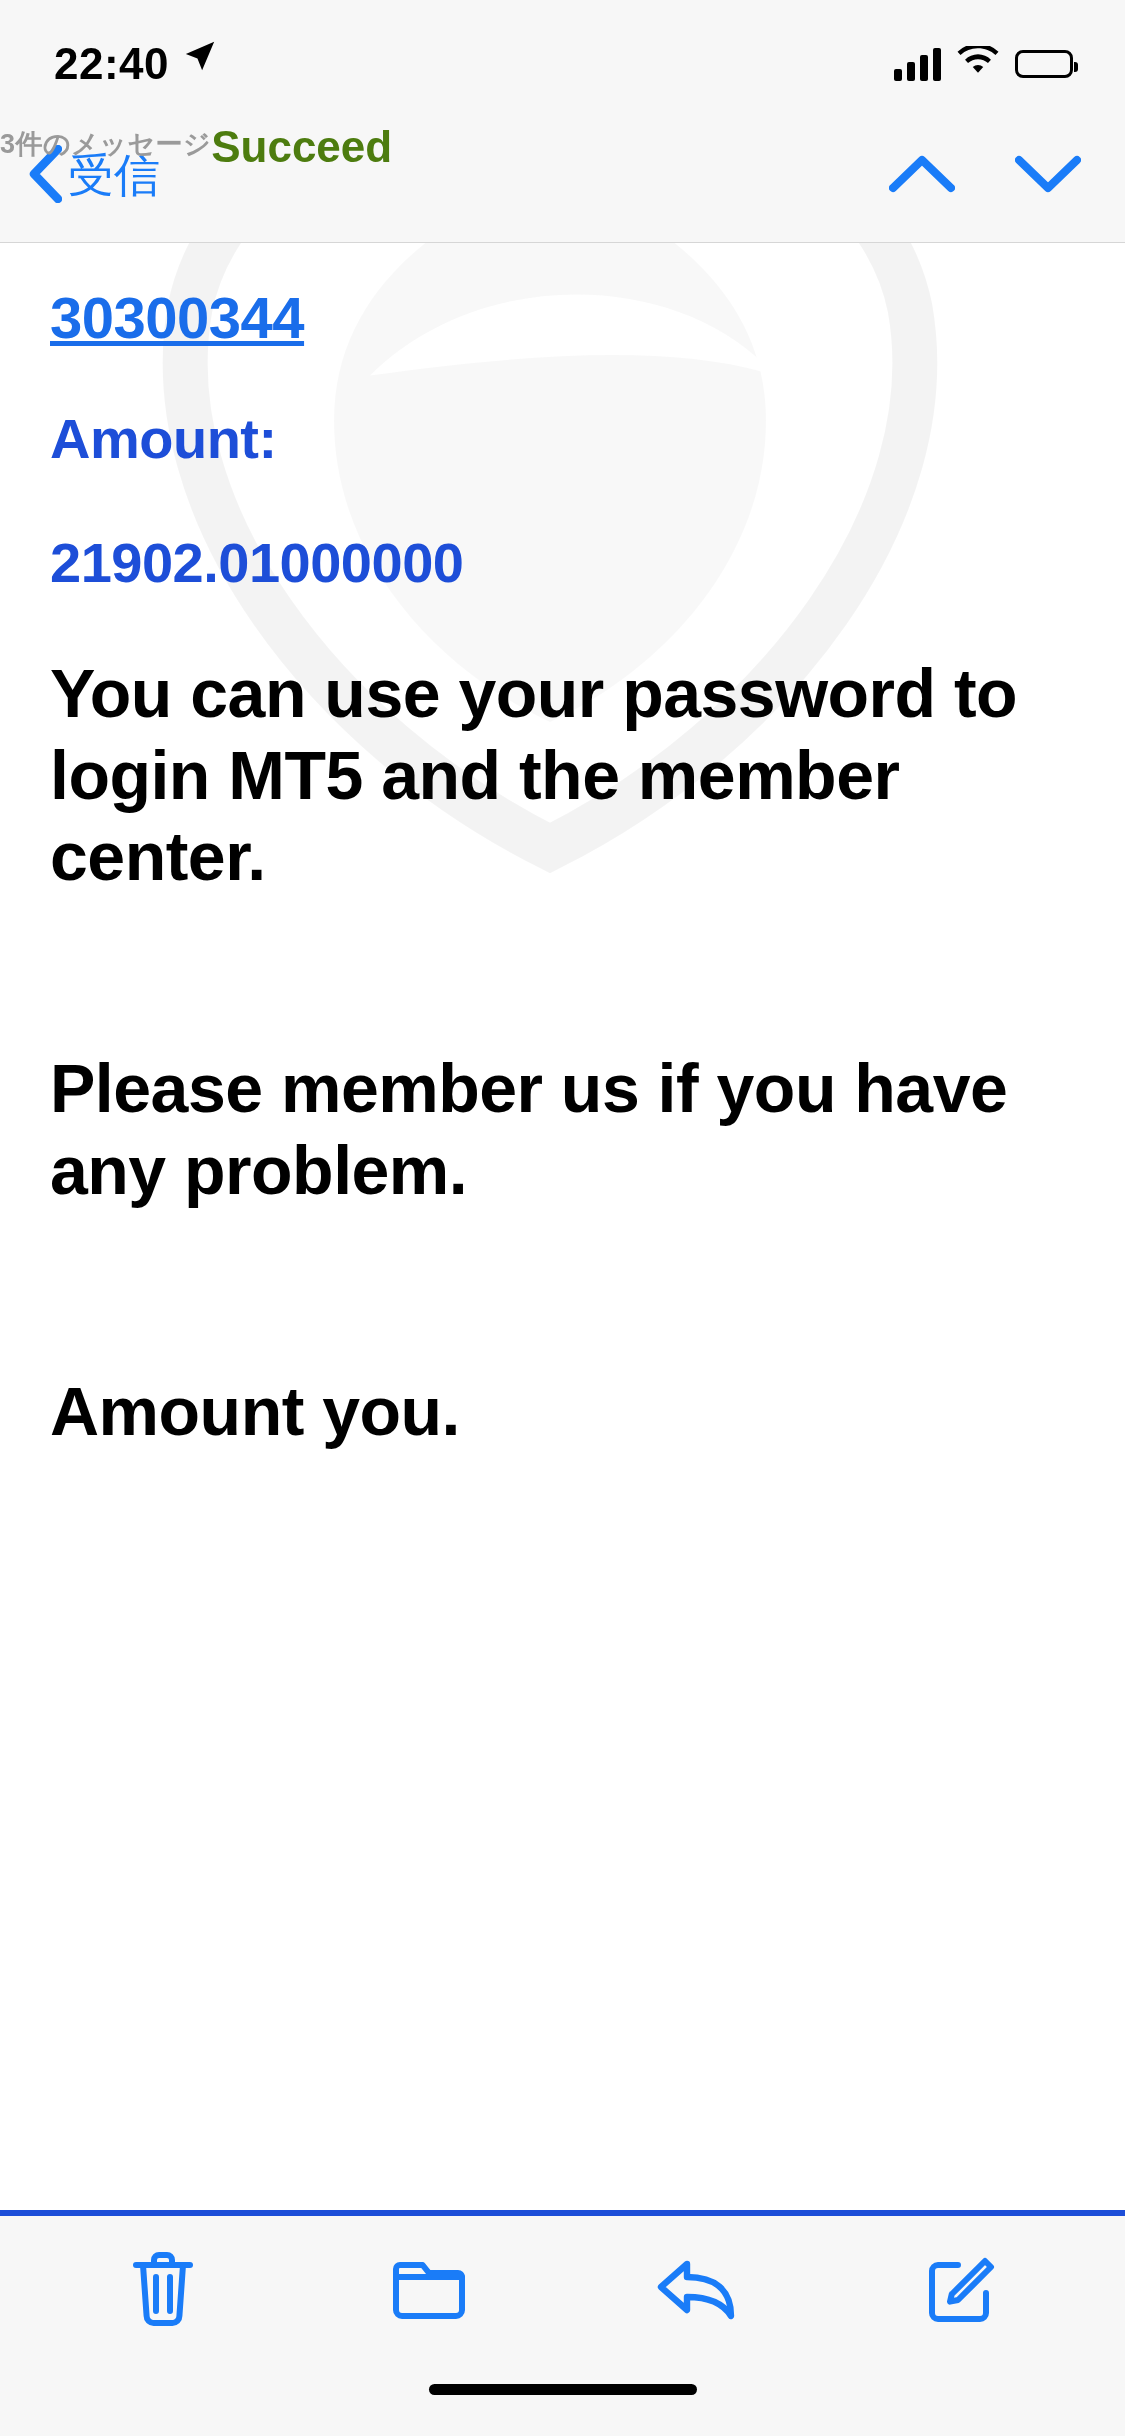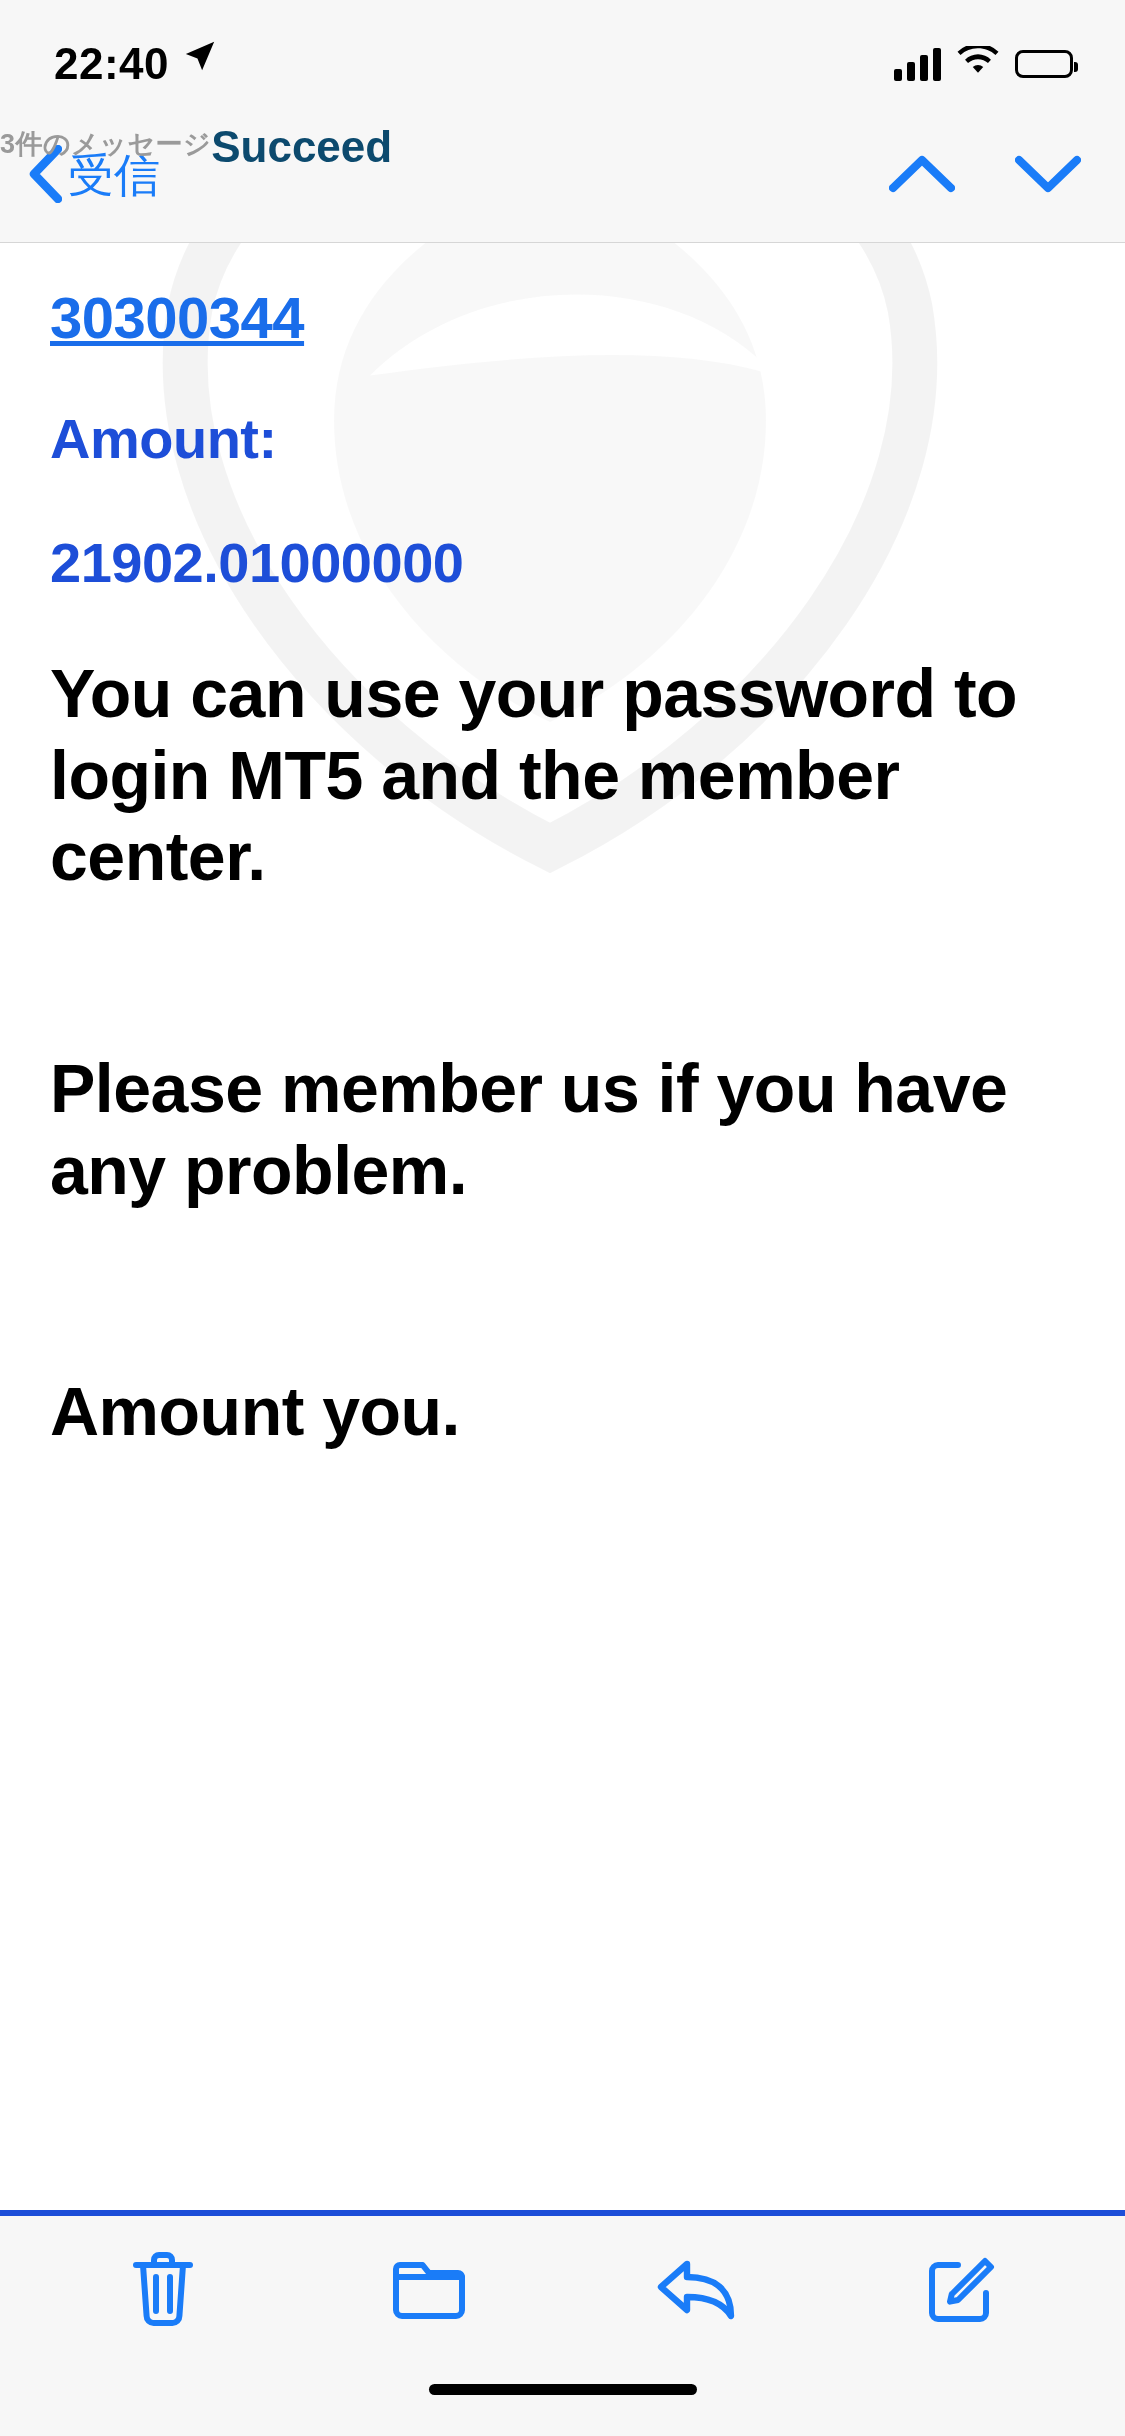--- a/index.html
+++ b/index.html
@@ -125,21 +125,21 @@
   .nav-subtitle {
     font-size: 27px;
     color: #9a9a9a;
     font-weight: bold;
     letter-spacing: 0.5px;
     line-height: 1.1;
   }
   .nav-title {
     font-size: 44px;
     font-weight: bold;
-    color: #0c4a6e;
+    color: #4d7c0f;
     line-height: 1.15;
     margin-top: 4px;
   }
   .nav-right {
     display: flex;
     align-items: center;
     gap: 60px;
     z-index: 2;
   }
 

